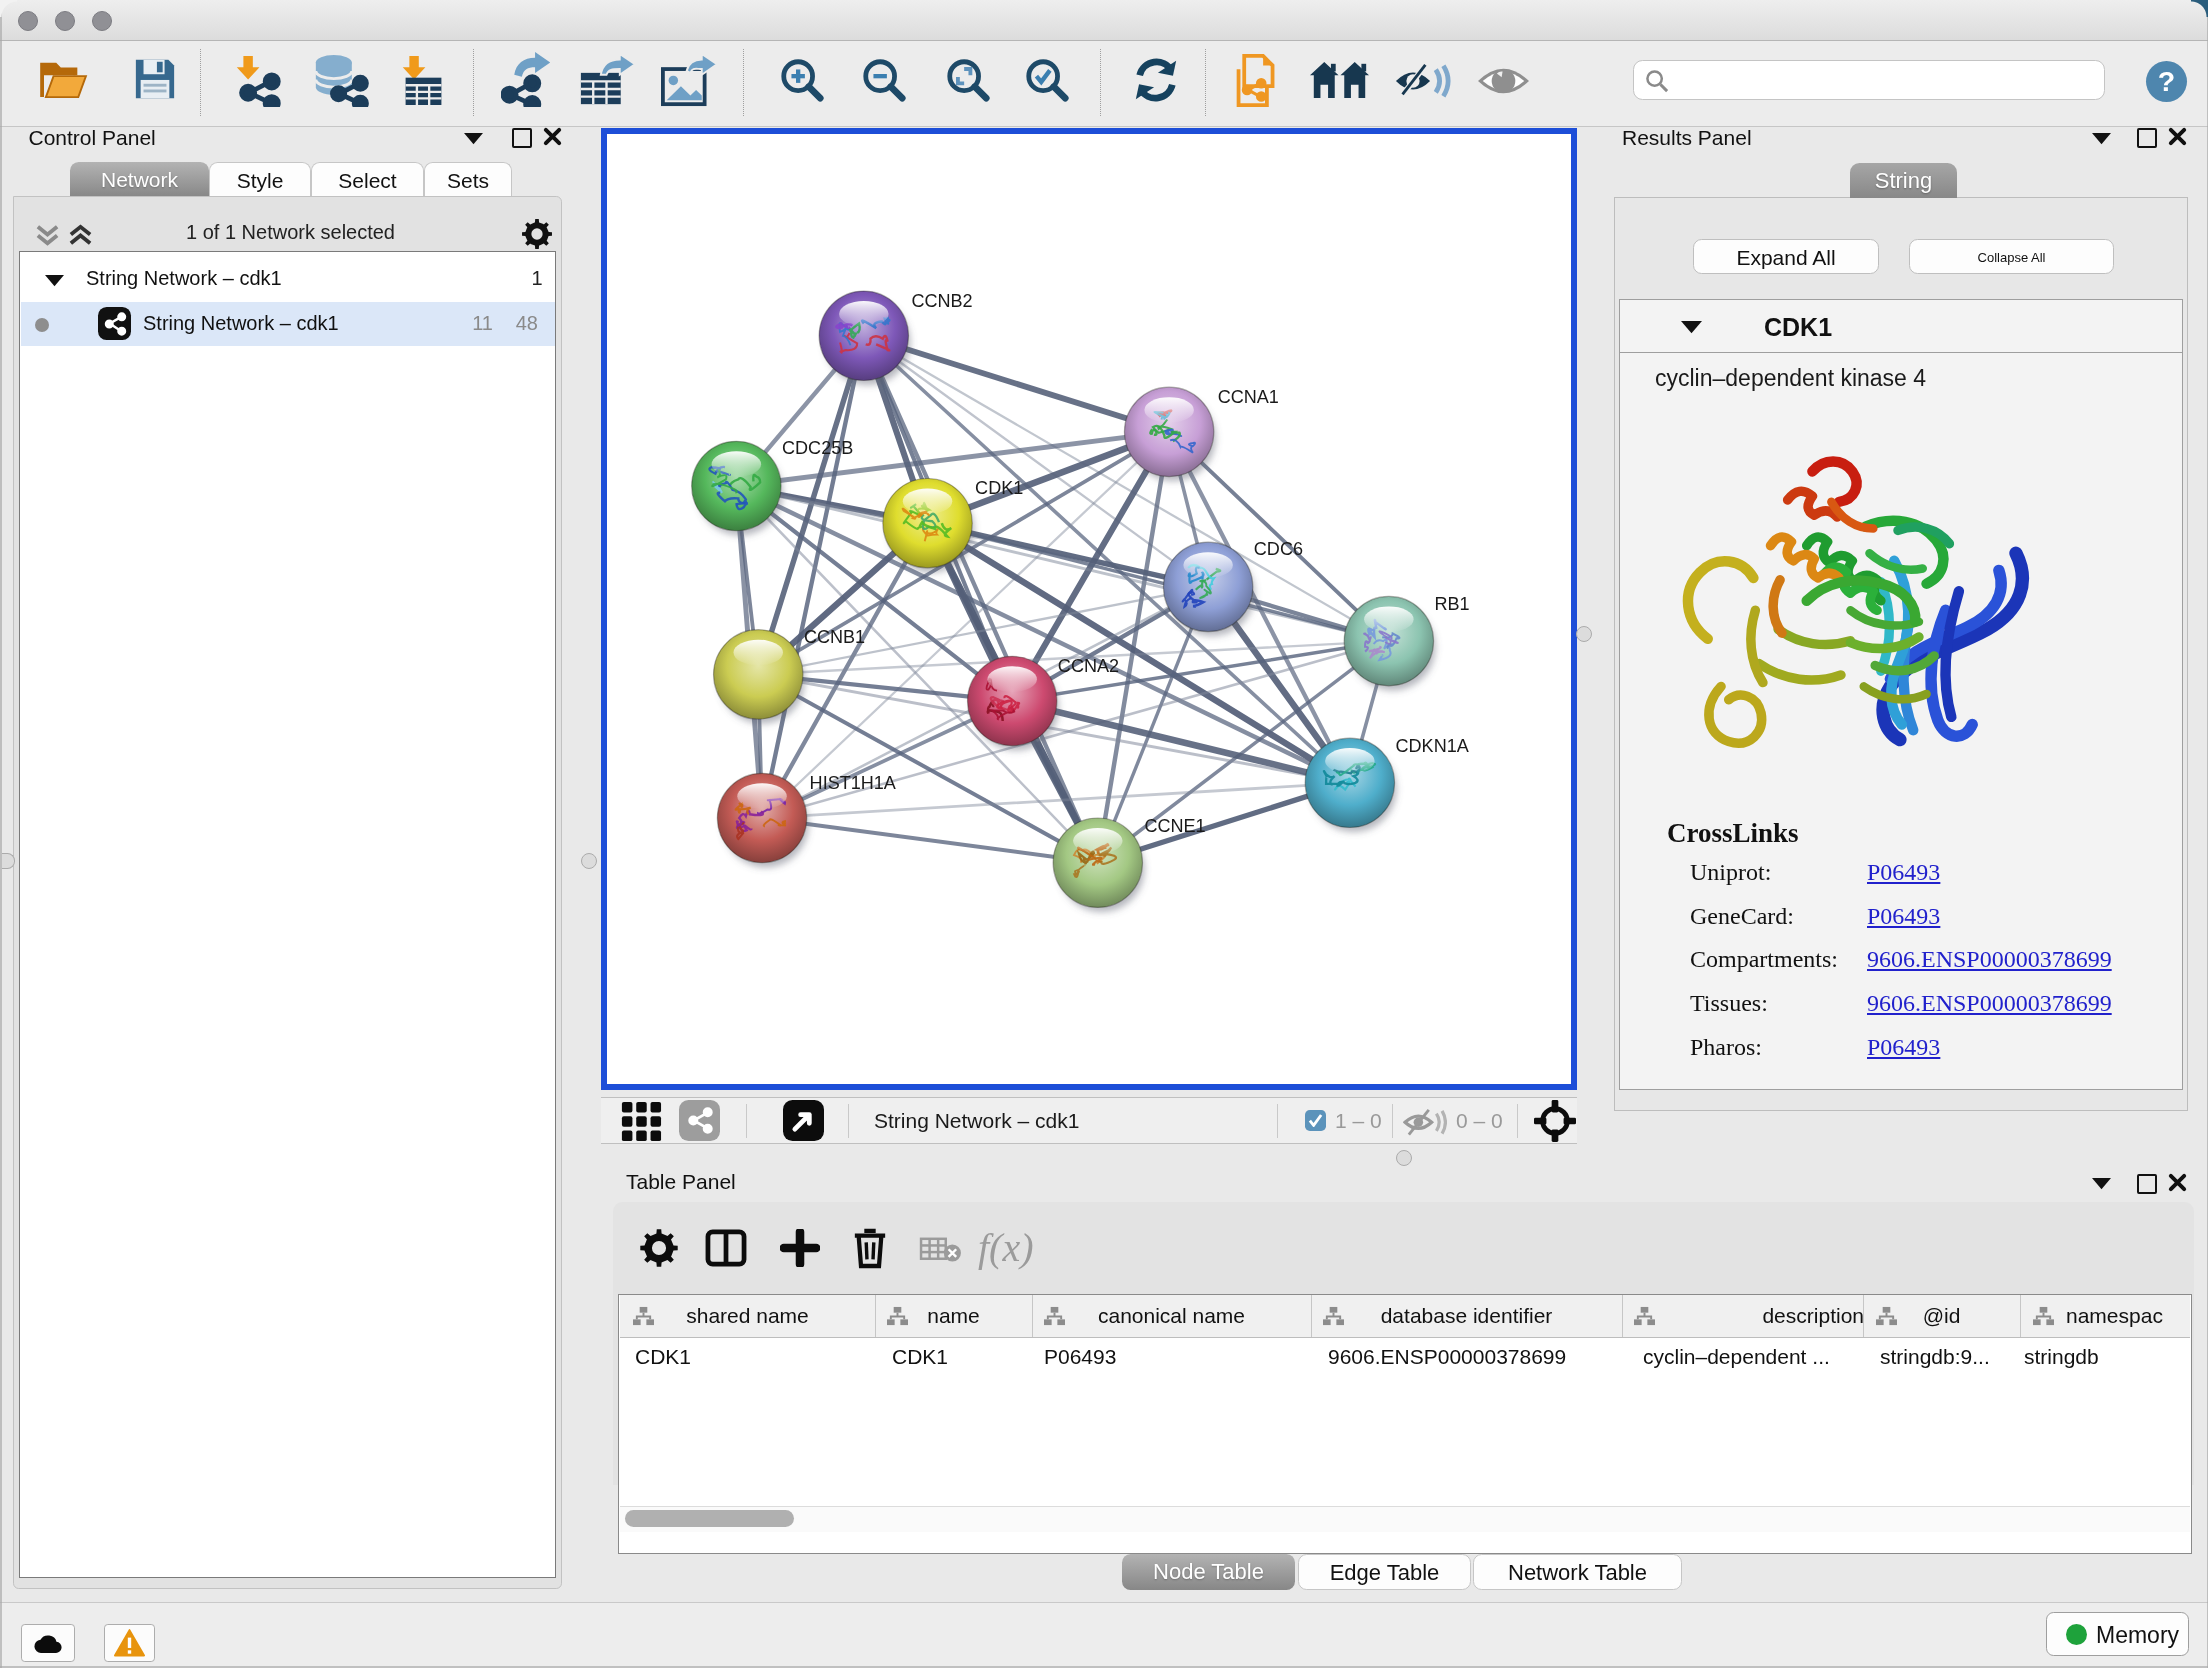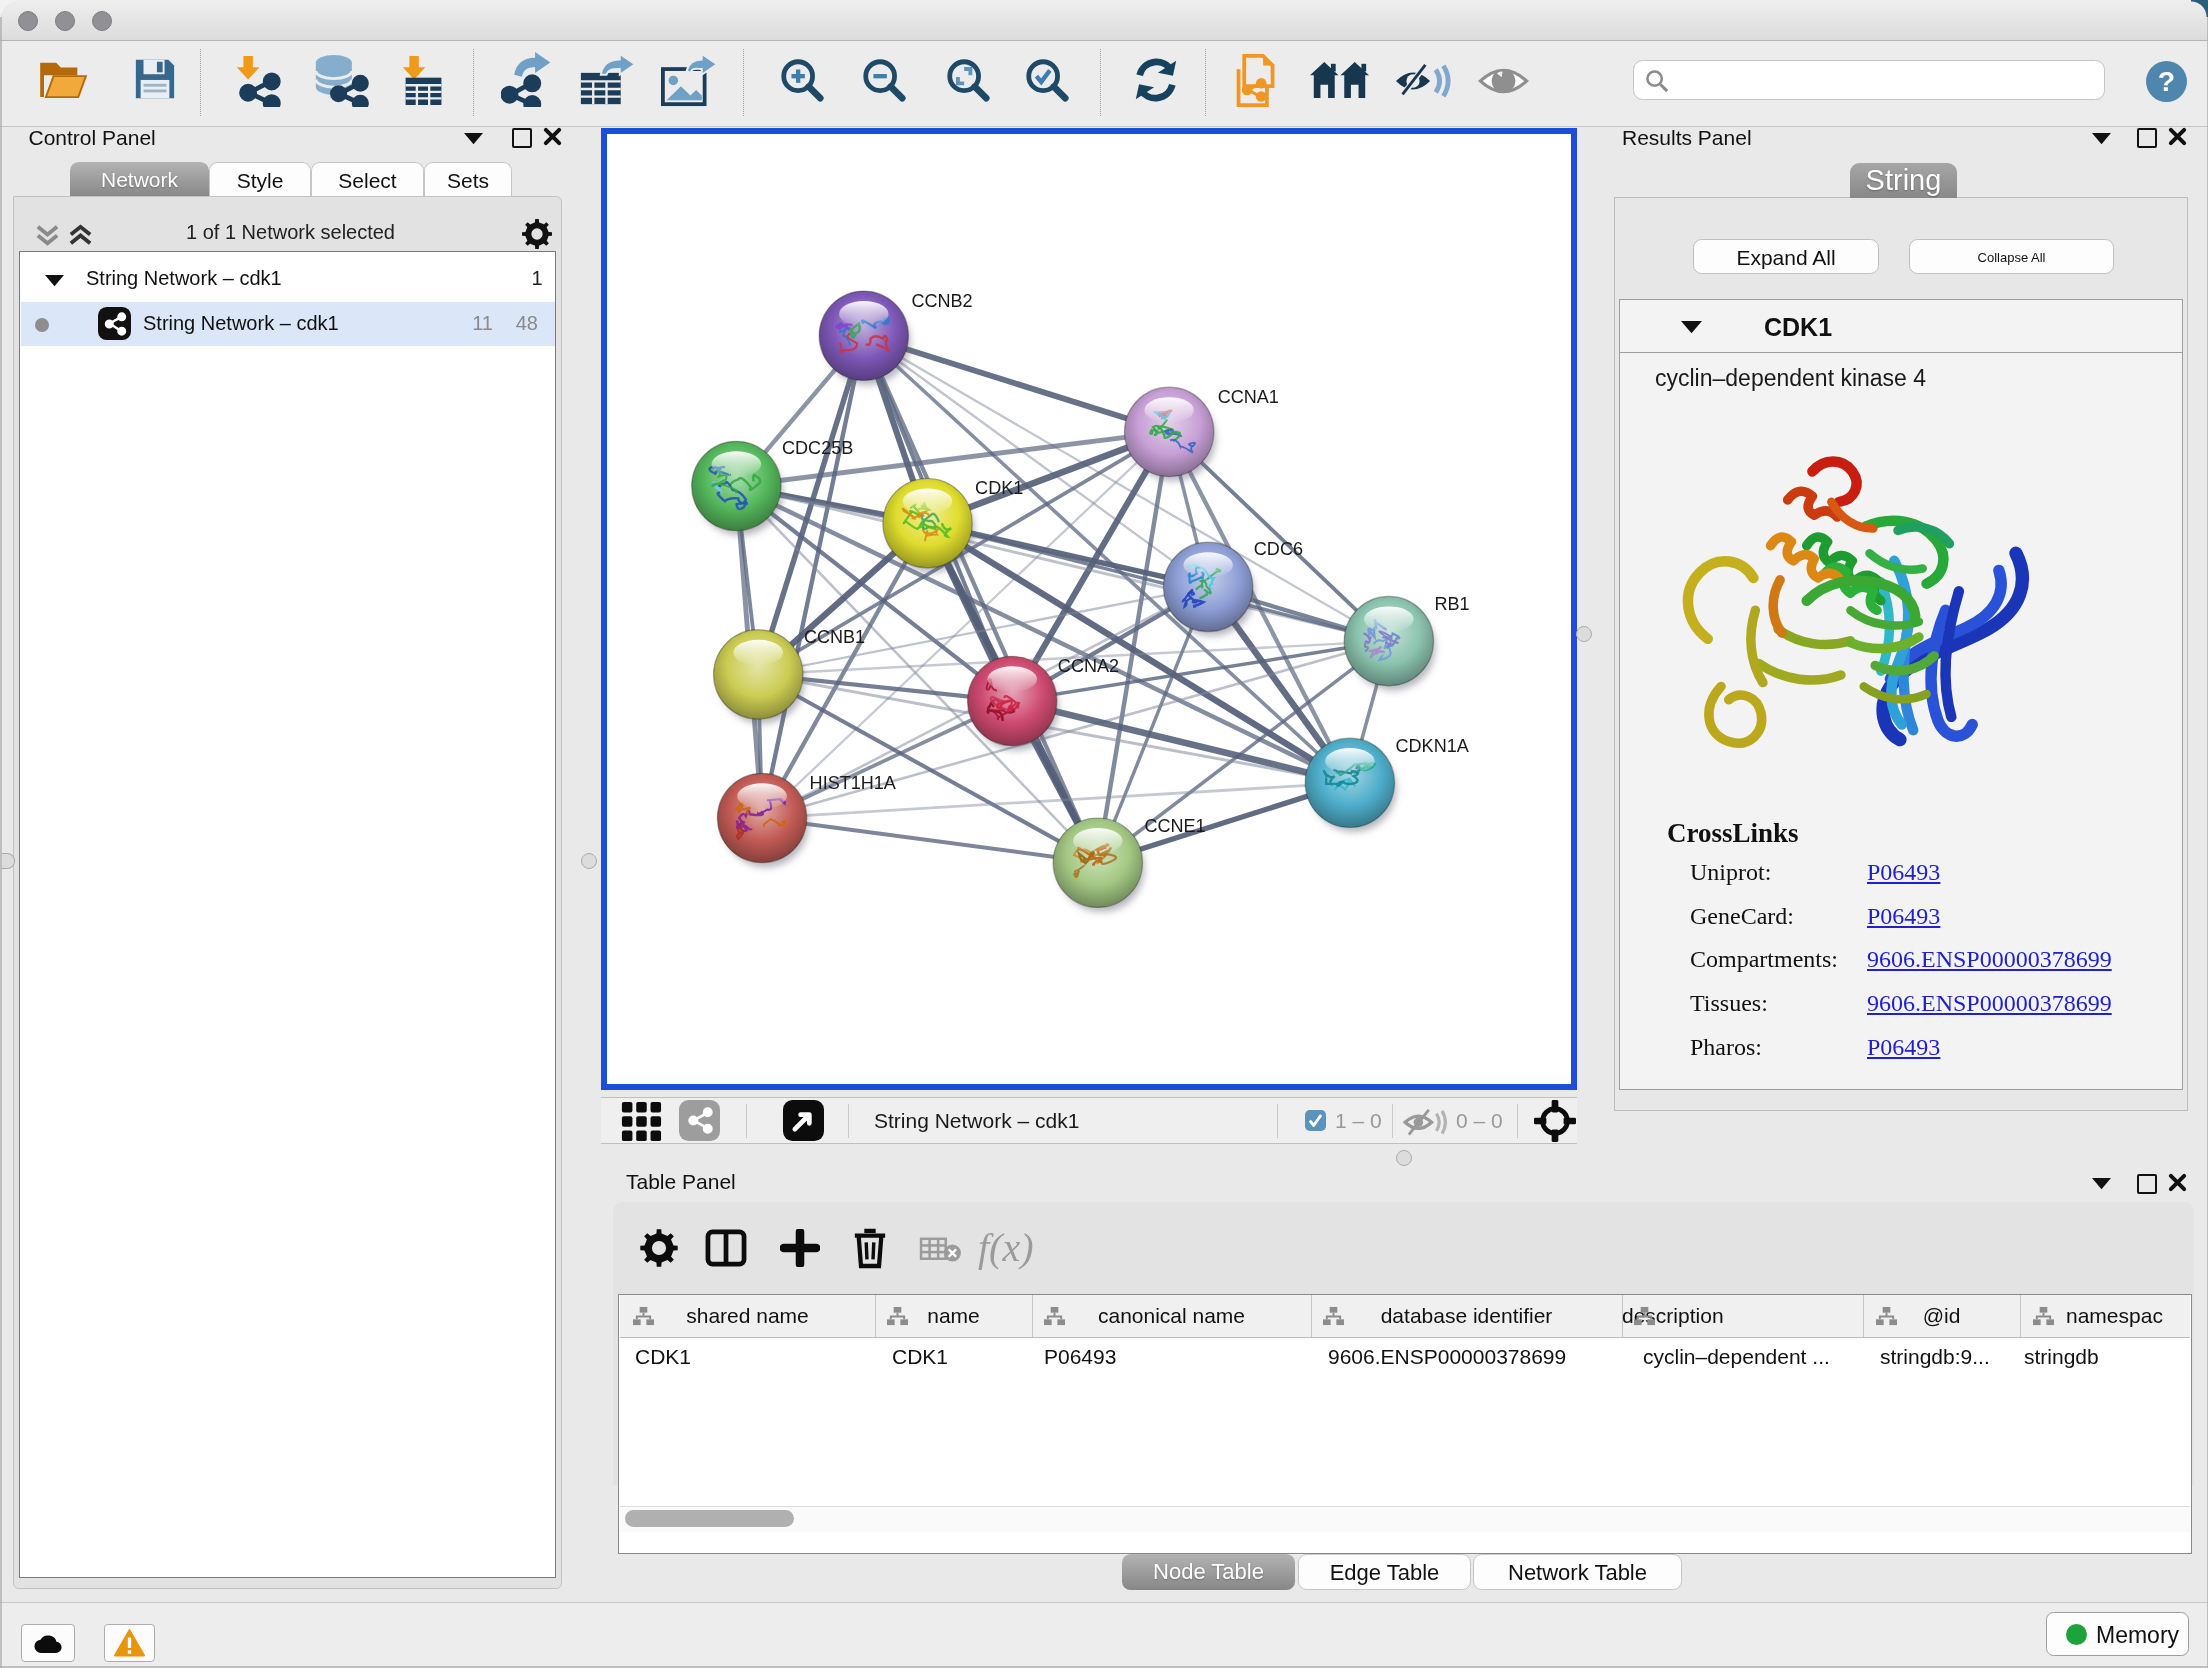--- a/index.html
+++ b/index.html
@@ -596,21 +596,21 @@
 <div class="abs ptitle" style="left:1622px;top:126px">Results Panel</div>
 <svg class="abs" style="left:2091px;top:132px" width="21" height="13.3" viewBox="0 0 22 14">
     <path d="M1 1 h20 l-10 12 z" fill="#111"></path>
   </svg>
 <div class="abs" style="left:2137px;top:128px;width:16px;height:16px;border:2.5px solid #111;border-radius:1.9px"></div>
 <svg class="abs" style="left:2168px;top:127px" width="19" height="19" viewBox="0 0 20 20">
     <path d="M3 3 L17 17 M17 3 L3 17" stroke="#111" stroke-width="4.2" stroke-linecap="round"></path>
   </svg>
 
 <div class="abs" style="left:1614px;top:197px;width:574px;height:914px;background:#e7e7e7;border:1px solid #bdbdbd;box-sizing:border-box"></div>
-<div class="abs" style="left:1850px;top:163px;width:107px;height:35px;line-height:35px;background:linear-gradient(#a6a6a6,#888);border-radius:9.5px 9.5px 0 0;color:#fff;font-size:29px;text-align:center;text-shadow:0 1px 1.9px rgba(0,0,0,.3)">String</div>
+<div class="abs" style="left:1850px;top:163px;width:107px;height:35px;line-height:35px;background:linear-gradient(#a6a6a6,#888);border-radius:9.5px 9.5px 0 0;color:#fff;font-size:22px;text-align:center;text-shadow:0 1px 1.9px rgba(0,0,0,.3)">String</div>
 
 <div class="abs" style="left:1693px;top:239px;width:186px;height:35px;line-height:35px;background:#fdfdfd;border:1.4px solid #bfbfbf;border-radius:8.6px;font-size:21px;text-align:center;color:#111;box-sizing:border-box">Expand All</div>
 <div class="abs" style="left:1909px;top:239px;width:205px;height:35px;line-height:35px;background:#fdfdfd;border:1.4px solid #bfbfbf;border-radius:8.6px;font-size:13px;text-align:center;color:#111;box-sizing:border-box">Collapse All</div>
 
 <div class="abs" style="left:1619px;top:299px;width:564px;height:791px;background:#f3f3f3;border:1.4px solid #9e9e9e;box-sizing:border-box"></div>
 <div class="abs" style="left:1619px;top:299px;width:564px;height:54px;border-bottom:1.4px solid #9e9e9e;box-sizing:border-box"></div>
 <svg class="abs" style="left:1680px;top:320px" width="23" height="14.3" viewBox="0 0 24 15">
     <path d="M1 1 h22 l-11 13 z" fill="#111"></path>
   </svg>
 <div class="abs" style="left:1764px;top:313px;font-size:25px;font-weight:700;color:#111">CDK1</div>
@@ -714,21 +714,21 @@
 <div class="abs" style="left:1032px;top:1295px;width:0;height:42px;border-left:1px solid #c6c6c6"></div>
 <div class="abs" style="left:1311px;top:1295px;width:0;height:42px;border-left:1px solid #c6c6c6"></div>
 <div class="abs" style="left:1622px;top:1295px;width:0;height:42px;border-left:1px solid #c6c6c6"></div>
 <div class="abs" style="left:1863px;top:1295px;width:0;height:42px;border-left:1px solid #c6c6c6"></div>
 <div class="abs" style="left:2020px;top:1295px;width:0;height:42px;border-left:1px solid #c6c6c6"></div>
 
 <div class="abs" style="left:620px;top:1304px;width:255px;text-align:center;font-size:21px;color:#111">shared name</div>
 <div class="abs" style="left:875px;top:1304px;width:157px;text-align:center;font-size:21px;color:#111">name</div>
 <div class="abs" style="left:1032px;top:1304px;width:279px;text-align:center;font-size:21px;color:#111">canonical name</div>
 <div class="abs" style="left:1311px;top:1304px;width:311px;text-align:center;font-size:21px;color:#111">database identifier</div>
-<div class="abs" style="left:1622px;top:1304px;width:242px;text-align:left;font-size:21px;color:#111">description</div>
+<div class="abs" style="left:1622px;top:1304px;width:242px;text-align:right;font-size:21px;color:#111">description</div>
 <div class="abs" style="left:1863px;top:1304px;width:157px;text-align:center;font-size:21px;color:#111">@id</div>
 <div class="abs" style="left:2020px;top:1304px;width:228px;text-align:left;padding-left:46px;font-size:21px;color:#111;box-sizing:border-box">namespac</div>
 
 <svg class="abs" style="left:632px;top:1306px" width="23" height="21" viewBox="0 0 24 22">
     <g fill="#8c8c8c">
       <rect x="8" y="1" width="8" height="6"></rect>
       <rect x="1" y="14" width="8" height="6"></rect>
       <rect x="15" y="14" width="8" height="6"></rect>
     </g>
     <path d="M12 7 v4 M5 14 v-3 h14 v3" stroke="#8c8c8c" stroke-width="2" fill="none"></path>

